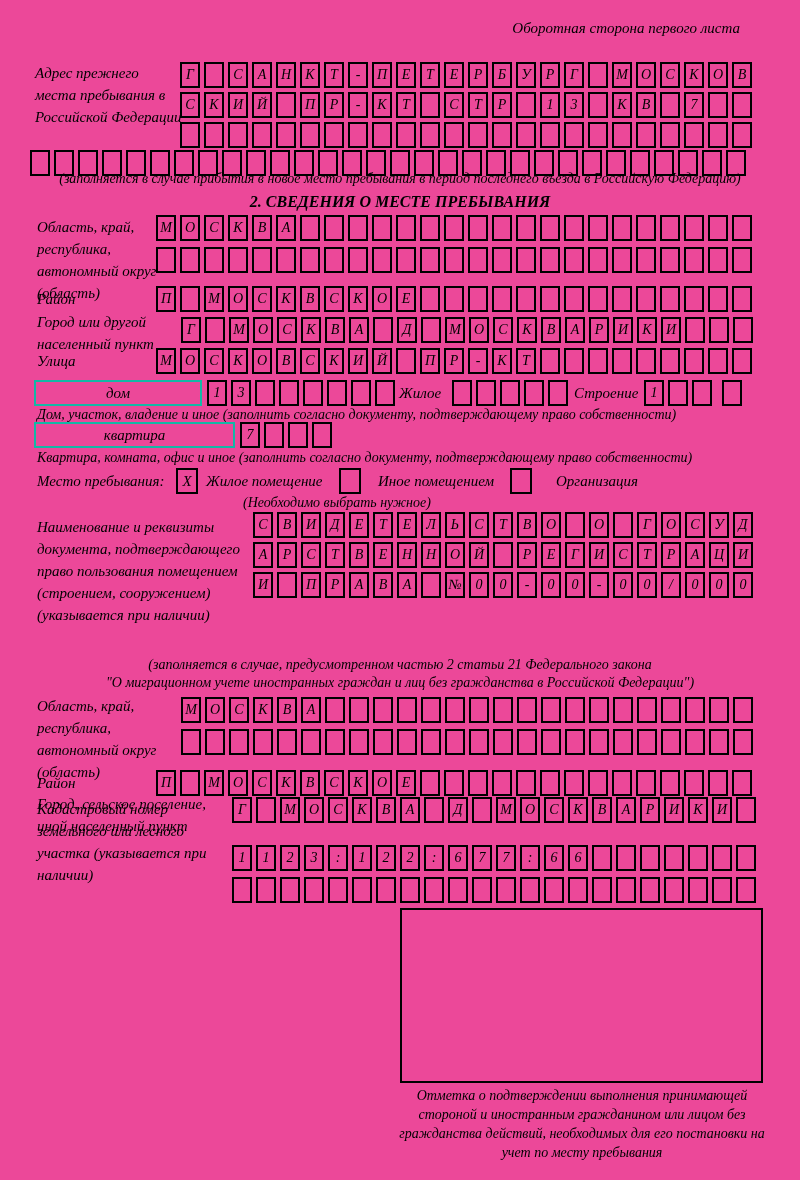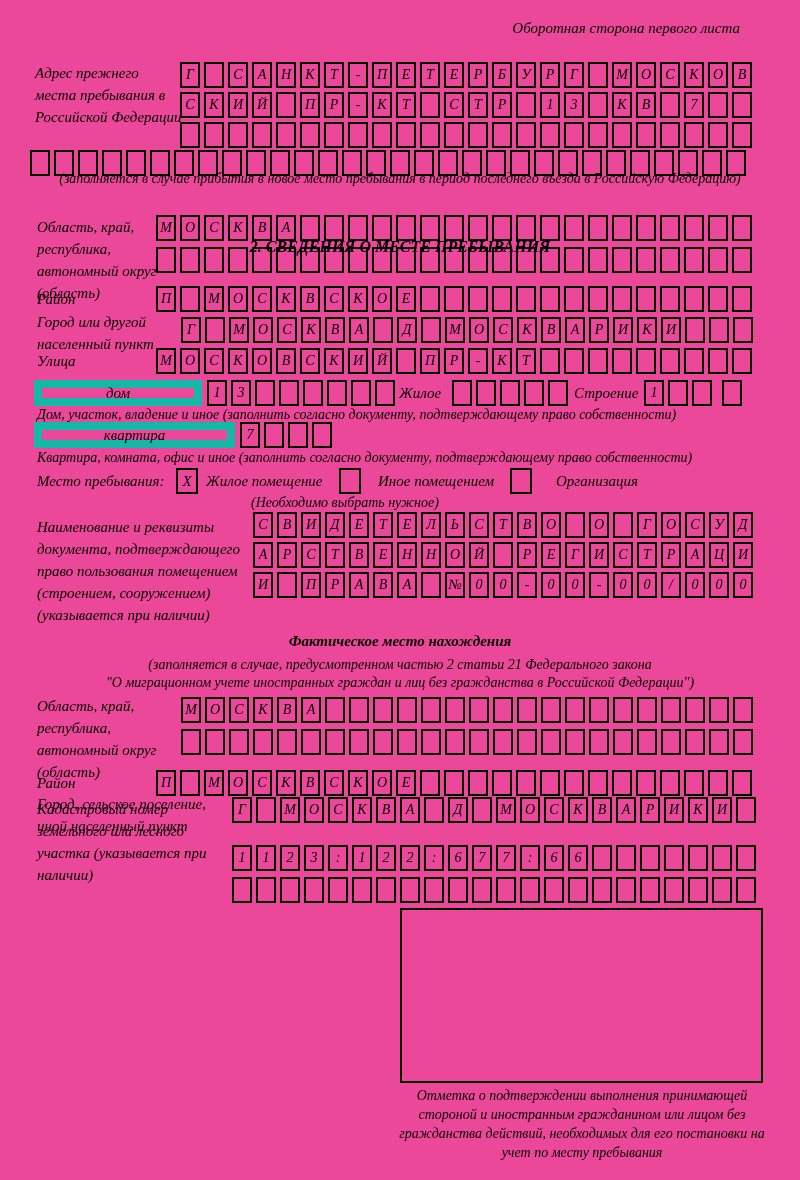--- a/index.html
+++ b/index.html
@@ -3,27 +3,27 @@
 <meta charset="utf-8">
 <style>
   html,body{margin:0;padding:0;background:#fff;}
   .page{position:relative;width:800px;height:1180px;background:#ec4899;color:#000;
         font-family:"Liberation Serif","DejaVu Serif",serif;overflow:hidden;font-style:italic;}
   .hdr{position:absolute;top:20px;right:60px;font-size:15px;}
   .lbl{position:absolute;font-size:15px;line-height:22px;}
   .cellrow{position:absolute;display:flex;}
   .cell{box-sizing:border-box;width:20px;height:26px;border:2px solid #000;margin-right:4px;
         display:flex;align-items:center;justify-content:center;font-size:14px;flex:0 0 auto;}
-  .wbox{position:absolute;box-sizing:border-box;height:26px;border:8px solid #14b8a6;
+  .wbox{position:absolute;box-sizing:border-box;height:26px;border:2px solid #14b8a6;
         display:flex;align-items:center;justify-content:center;font-size:15px;}
   .cellbox{position:absolute;box-sizing:border-box;width:22px;height:26px;border:2px solid #000;
         display:flex;align-items:center;justify-content:center;font-size:15px;}
   .note{position:absolute;font-size:14px;}
   .center{left:0;width:800px;text-align:center;}
-  .title{position:absolute;font-weight:bold;font-size:16px;left:0;width:800px;text-align:center;margin-top:45px;}
+  .title{position:absolute;font-weight:bold;font-size:16px;left:0;width:800px;text-align:center;}
   .subtitle{position:absolute;font-weight:bold;font-size:15px;left:0;width:800px;text-align:center;}
   .bigbox{position:absolute;border:2px solid #000;box-sizing:border-box;}
   .stamp-note{position:absolute;font-size:14px;line-height:19px;text-align:center;}
 </style>
 </head>
 <body>
 
 <div class="page">
 
   <div class="hdr">Оборотная сторона первого листа</div>
@@ -324,21 +324,21 @@
     </div>
   <div class="note" style="left:37px;top:450px">Квартира, комната, офис и иное (заполнить согласно документу, подтверждающему право собственности)</div>
 
   <div class="lbl" style="left:37px;top:470px">Место пребывания:</div>
   <div class="cellbox" style="left:176px;top:468px">X</div>
   <div class="lbl" style="left:206px;top:470px">Жилое помещение</div>
   <div class="cellbox" style="left:339px;top:468px"></div>
   <div class="lbl" style="left:378px;top:470px">Иное помещением</div>
   <div class="cellbox" style="left:510px;top:468px"></div>
   <div class="lbl" style="left:556px;top:470px">Организация</div>
-  <div class="note" style="left:251px;top:495px">(Необходимо выбрать нужное)</div>
+  <div class="note" style="left:243px;top:495px">(Необходимо выбрать нужное)</div>
 
   <div class="lbl" style="left:37px;top:516px;width:218px">Наименование и реквизиты документа, подтверждающего право пользования помещением (строением, сооружением) (указывается при наличии)</div>
   <div class="cellrow" style="left:253px;top:512px">
       <span class="cell">С</span>
       <span class="cell">В</span>
       <span class="cell">И</span>
       <span class="cell">Д</span>
       <span class="cell">Е</span>
       <span class="cell">Т</span>
       <span class="cell">Е</span>
@@ -397,21 +397,20 @@
       <span class="cell">0</span>
       <span class="cell">-</span>
       <span class="cell">0</span>
       <span class="cell">0</span>
       <span class="cell">/</span>
       <span class="cell">0</span>
       <span class="cell">0</span>
       <span class="cell">0</span>
     </div>
 
-  <div class="subtitle" style="top:633px">Фактическое место нахождения</div>
   <div class="note center" style="top:657px">(заполняется в случае, предусмотренном частью 2 статьи 21 Федерального закона</div>
   <div class="note center" style="top:675px">"О миграционном учете иностранных граждан и лиц без гражданства в Российской Федерации")</div>
 
   <div class="lbl" style="left:37px;top:695px;width:152px">Область, край, республика, автономный округ (область)</div>
   <div class="cellrow" style="left:181px;top:697px">
       <span class="cell">М</span>
       <span class="cell">О</span>
       <span class="cell">С</span>
       <span class="cell">К</span>
       <span class="cell">В</span>

